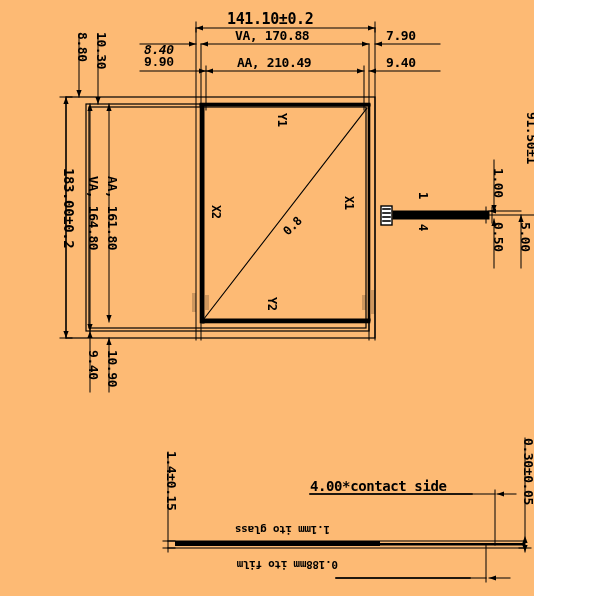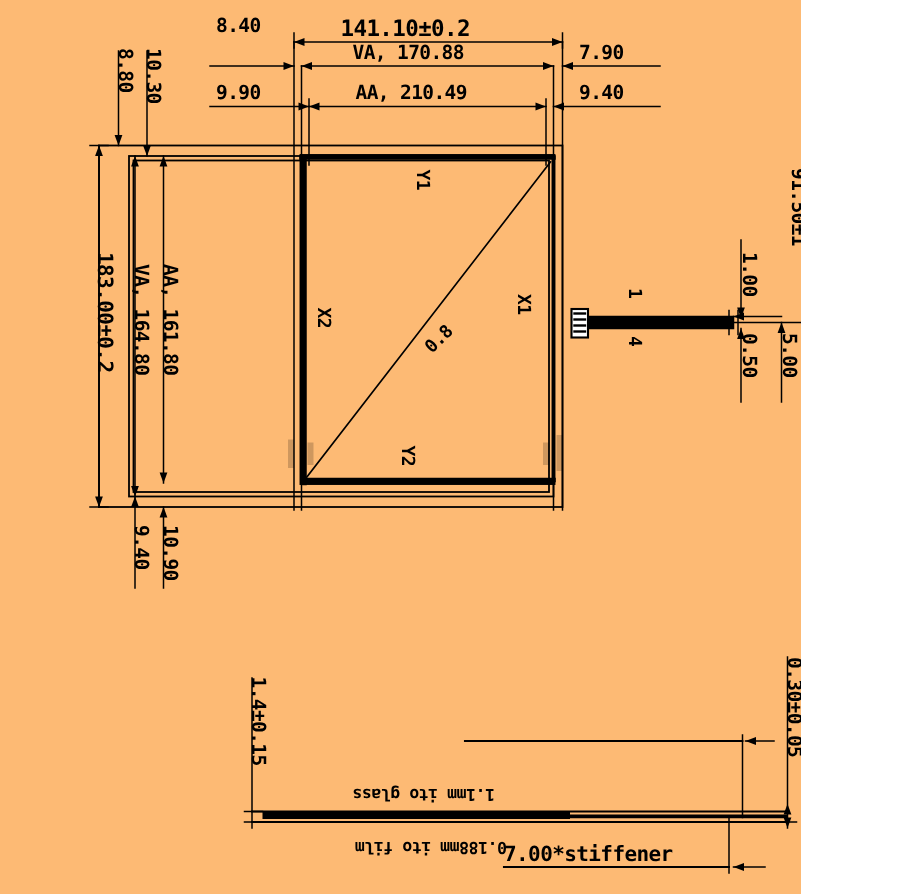--- a/index.html
+++ b/index.html
@@ -210,23 +210,23 @@
       <line x1="336" y1="578" x2="470" y2="578" stroke-width="1.4"></line>
     </g>
   </svg>
 
   <div class="dimtxt" style="left:227px; top:12px; font-size:15px;">141.10±0.2</div>
 
   <div class="dimtxt" style="left:235px; top:29px;">VA, 170.88</div>
 
   <div class="dimtxt" style="left:237px; top:56px;">AA, 210.49</div>
 
-  <div class="dimtxt" style="left:144px; top:11px;">8.40</div>
-
-  <div class="dimtxt" style="left:144px; top:56px;">9.90</div>
+  <div class="dimtxt" style="left:144px; top:43px;font-style:italic;">8.40</div>
+
+  <div class="dimtxt" style="left:144px; top:56px;font-family:Liberation Mono, monospace;">9.90</div>
 
   <div class="dimtxt" style="left:386px; top:29px;">7.90</div>
 
   <div class="dimtxt" style="left:386px; top:56px;">9.40</div>
 
   <div class="dimtxt rot90" style="left:89px; top:32px;">8.80</div>
 
   <div class="dimtxt rot90" style="left:108px; top:32px;">10.30</div>
 
   <div class="dimtxt rot90" style="left:76px; top:168px; font-size:14px;">183.00±0.2</div>
@@ -256,22 +256,22 @@
   <div class="dimtxt rot90" style="left:538px; top:112px;">91.50±1</div>
 
   <div class="dimtxt rot90" style="left:505px; top:168px;">1.00</div>
 
   <div class="dimtxt rot90" style="left:505px; top:222px;">0.50</div>
 
   <div class="dimtxt rot90" style="left:532px; top:222px;">5.00</div>
 
   <div class="dimtxt rot90" style="left:178px; top:451px;">1.4±0.15</div>
 
-
-  <div class="dimtxt" style="left:336px; top:563px; font-size:14px;">7.00*stiffener</div>
+  <div class="dimtxt" style="left:310px; top:479px; font-size:14px;">4.00*contact side</div>
+
 
   <div class="dimtxt rot180 secnote" style="left:330px; top:535px;">1.1mm ito glass</div>
 
   <div class="dimtxt rot180 secnote" style="left:338px; top:570px;">0.188mm ito film</div>
 
   <div class="dimtxt rot90" style="left:535px; top:438px;">0.30±0.05</div>
 
 </div>
 
 </body></html>

